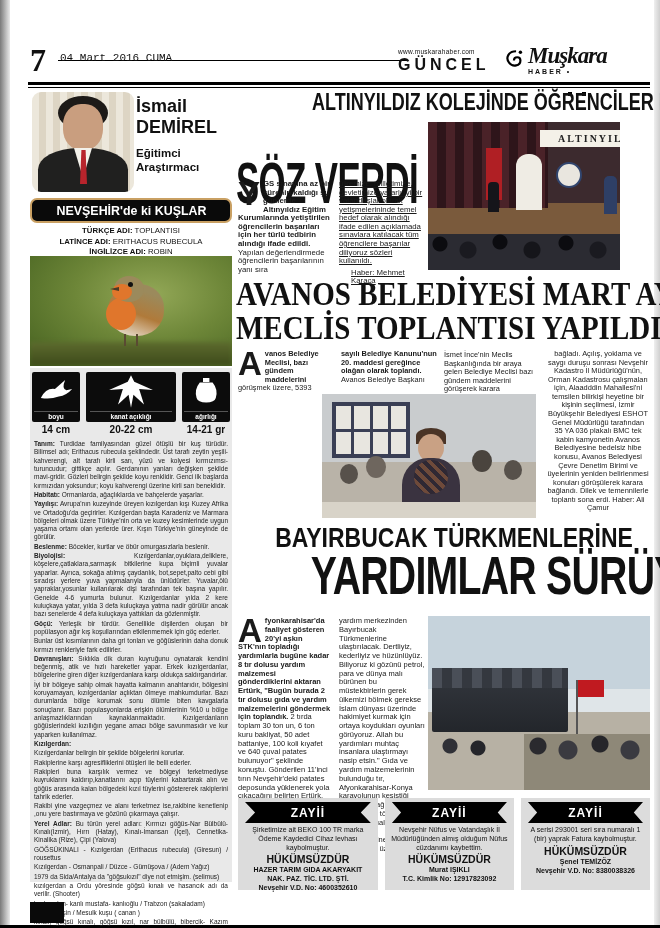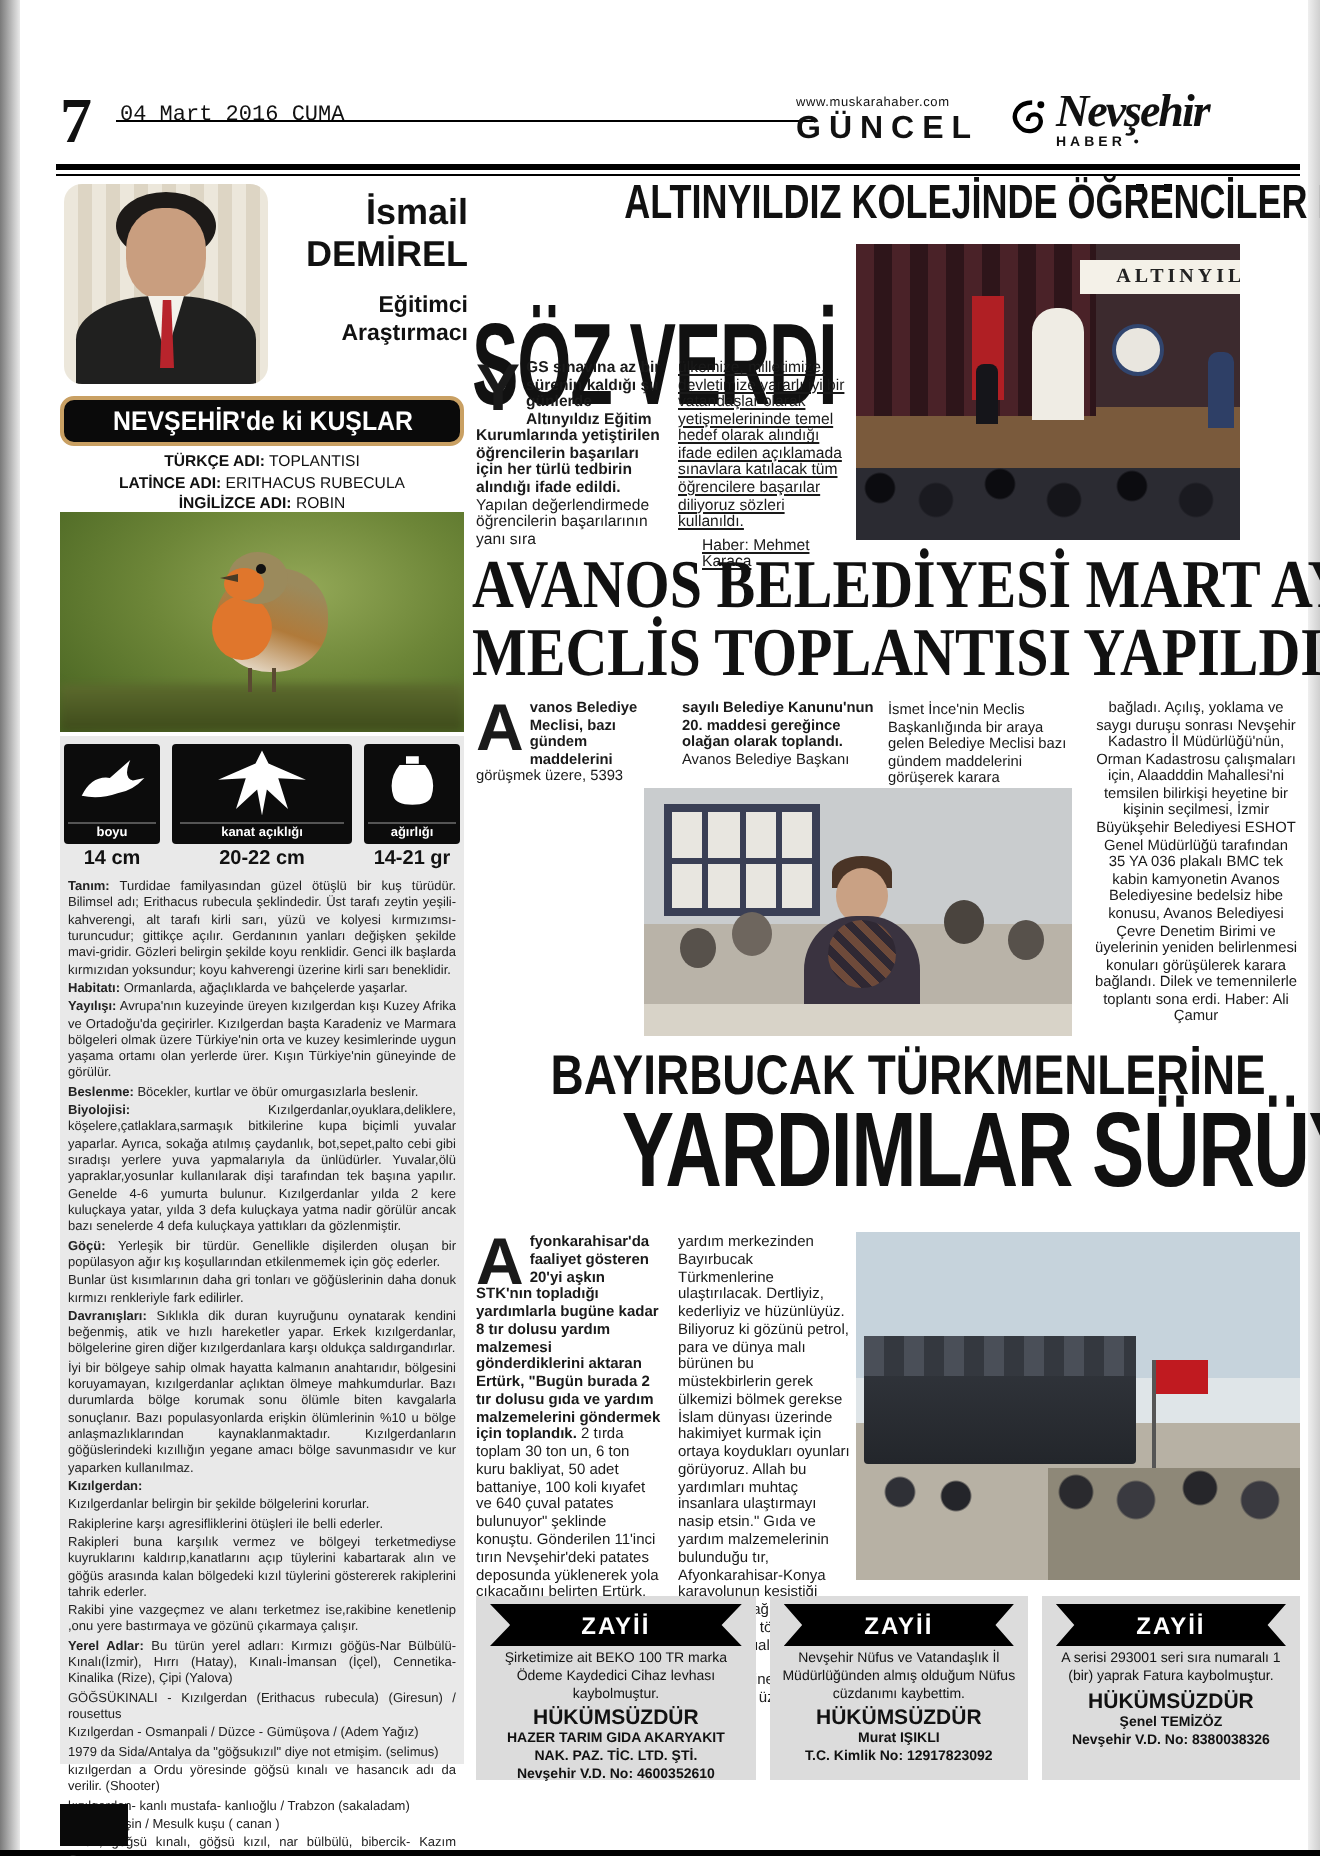--- a/index.html
+++ b/index.html
@@ -24,21 +24,21 @@
   .rule-thin{left:28px;top:87px;width:622px;height:1px;background:#000;}
   .orn-dots{left:568px;top:92px;display:flex;gap:10px;}
   .orn-dots i{width:4px;height:4px;background:#000;display:block;}
   
   .aphoto{left:32px;top:92px;width:102px;height:100px;border-radius:9px;overflow:hidden;background:repeating-linear-gradient(90deg,#ece7db 0 7px,#ddd5c4 7px 14px);}
   .aphoto .hair{position:absolute;left:26px;top:4px;width:50px;height:34px;border-radius:50%;background:#1d1a18;}
   .aphoto .face{position:absolute;left:31px;top:12px;width:40px;height:46px;border-radius:45%;background:#c99e7f;}
   .aphoto .suit{position:absolute;left:6px;top:56px;width:90px;height:48px;border-radius:45% 45% 0 0;background:#20201f;}
   .aphoto .shirt{position:absolute;left:42px;top:56px;width:18px;height:30px;background:#f3f1ea;clip-path:polygon(0 0,100% 0,50% 100%);}
   .aphoto .tie{position:absolute;left:48px;top:58px;width:7px;height:34px;background:#b8242c;clip-path:polygon(20% 0,80% 0,100% 100%,0 100%);}
-  .aname{left:136px;top:96px;width:98px;text-align:right;font-weight:bold;}
+  .aname{left:136px;top:96px;width:98px;text-align:left;font-weight:bold;}
   .aname .nm{font-size:18px;line-height:1.15;}
   .aname .rl{font-size:11.5px;line-height:1.2;margin-top:10px;}
   .badge{left:30px;top:198px;width:198px;height:21px;background:#0a0a0a;border:2px solid #c9a063;border-radius:7px;text-align:center;color:#fff;}
   .badge span{display:inline-block;font-weight:bold;font-size:13.5px;line-height:21px;transform:scaleX(.92);white-space:nowrap;}
   .birdnames{left:30px;top:226px;width:202px;text-align:center;font-size:7.8px;line-height:1.35;}
   
   .bphoto{left:30px;top:256px;width:202px;height:110px;background:radial-gradient(ellipse at 60% 35%,#93a857 0%,#6d8638 45%,#44601f 100%);overflow:hidden;}
   .bphoto .perch{position:absolute;left:0;top:86px;width:202px;height:24px;background:linear-gradient(180deg,#5d6b2e,#3d4a1a);filter:blur(2px);}
   .bphoto .body{position:absolute;left:78px;top:28px;width:56px;height:52px;border-radius:50% 45% 48% 48%;background:linear-gradient(200deg,#9b8a5c 20%,#b07a3a 55%,#e7dccb 92%);}
   .bphoto .breast{position:absolute;left:76px;top:42px;width:30px;height:32px;border-radius:50%;background:#e0762c;}
@@ -126,21 +126,21 @@
   <div class="abs hcenter">
     <div class="hsite">www.muskarahaber.com</div>
     <div class="hsection">GÜNCEL</div>
   </div>
   <div class="abs logo">
     <svg viewBox="0 0 24 24">
         <path d="M13 3 C6 3 3 9 6.5 13.5 C10 18 17 16.5 17 11.5 C17 7.5 11 7.5 11 11.5" fill="none" stroke="#000" stroke-width="2"></path>
         <circle cx="17" cy="4" r="1.6" fill="#000"></circle>
       </svg>
     <div>
-      <div class="logoname">Nevşehir</div>
+      <div class="logoname">Muşkara</div>
       <div class="logosub">HABER •</div>
     </div>
   </div>
   <div class="abs rule-thick"></div>
   <div class="abs rule-thin"></div>
   <div class="abs orn-dots">
       <i></i>
       <i></i>
     </div>
 

